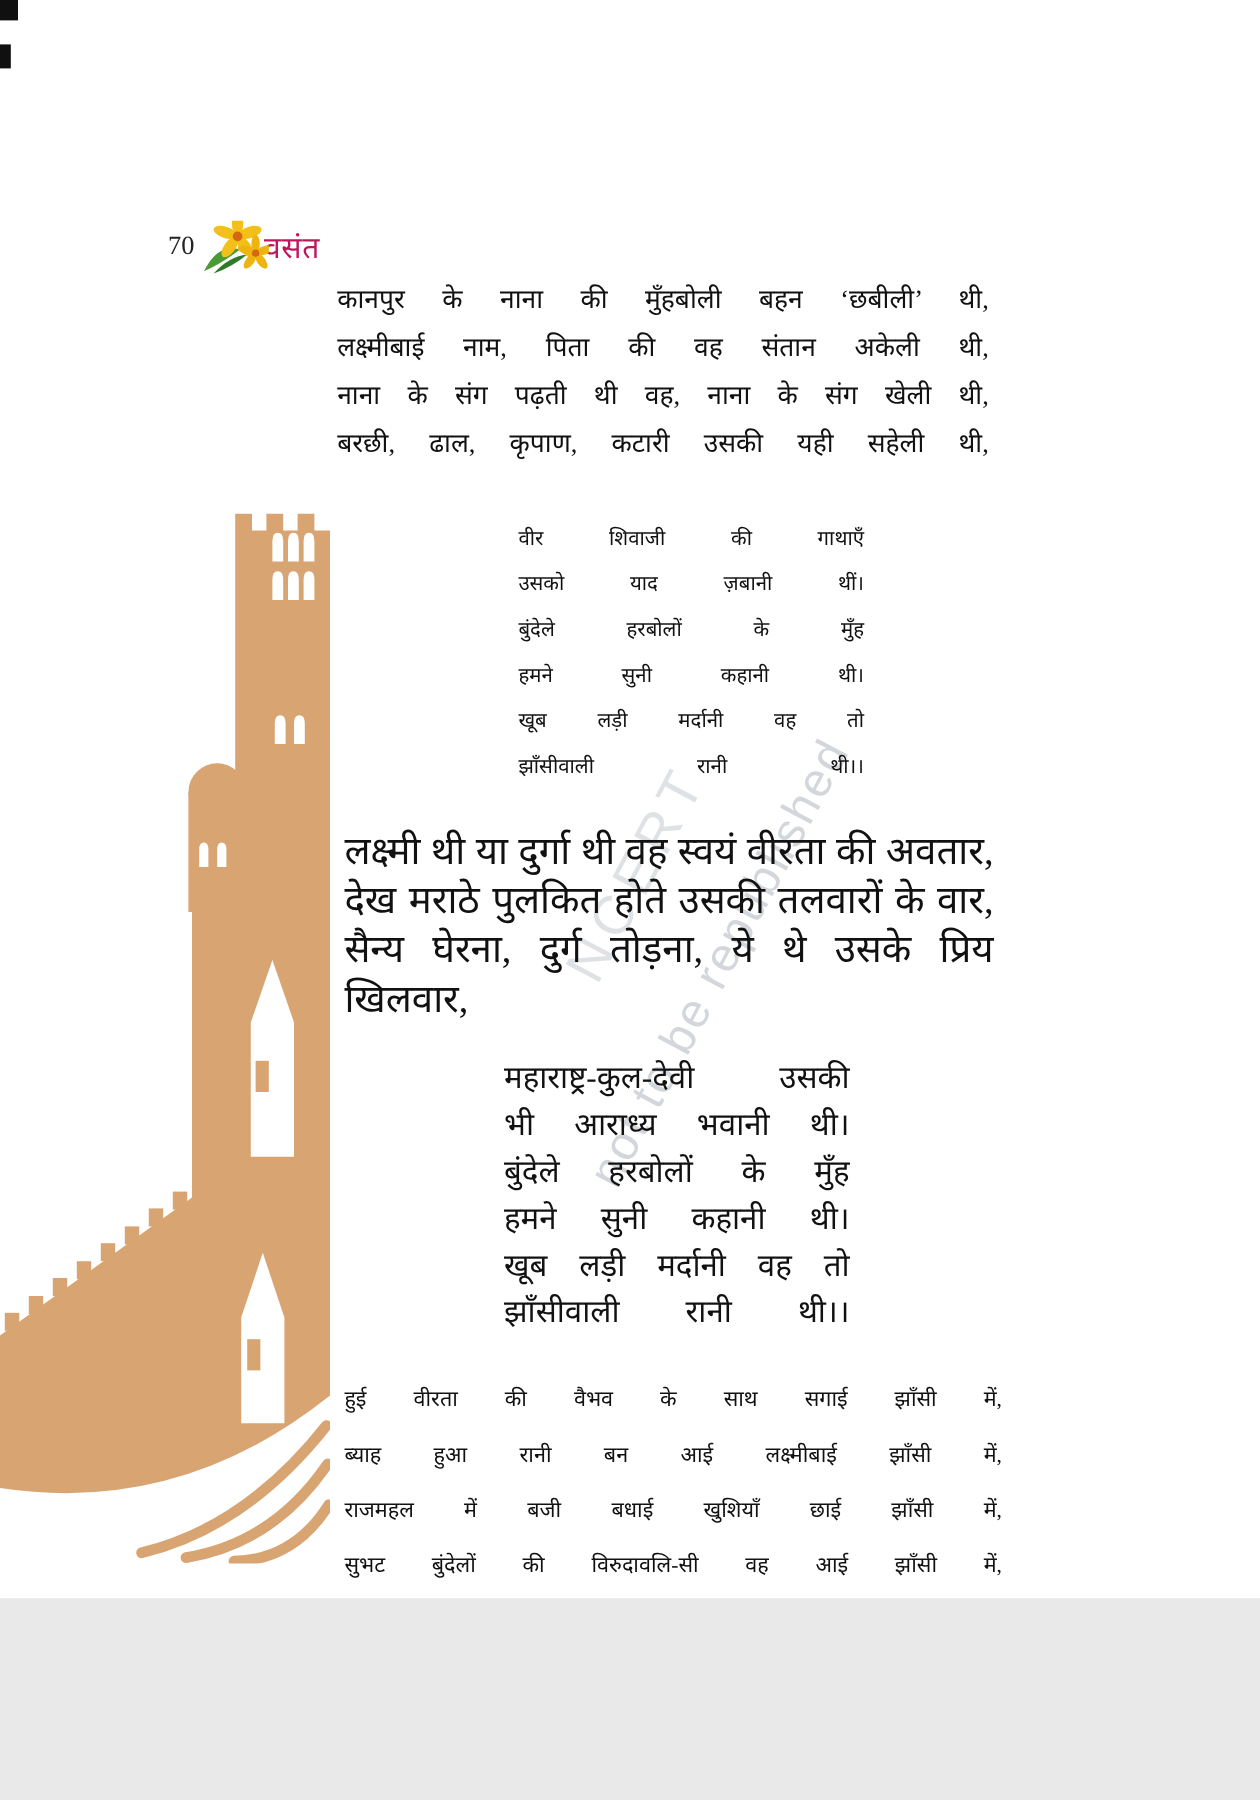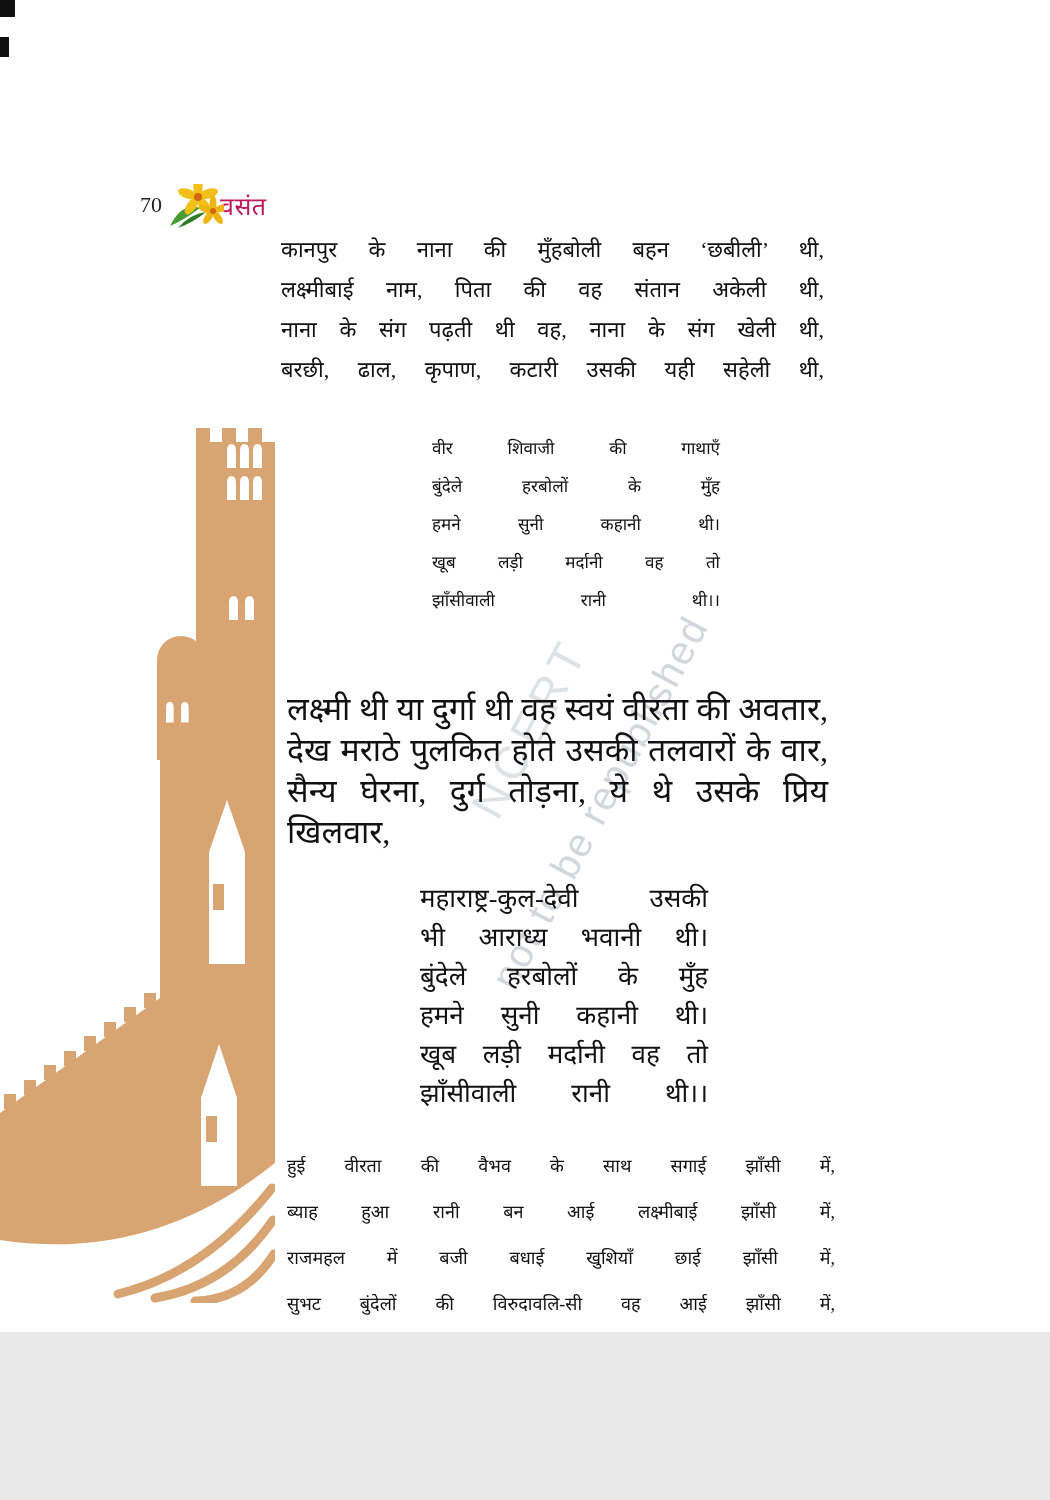--- a/index.html
+++ b/index.html
@@ -123,20 +123,21 @@
 
   <div class="stanza" id="s1">
     <div class="pline">कानपुर के नाना की मुँहबोली बहन ‘छबीली’ थी,</div>
     <div class="pline">लक्ष्मीबाई नाम, पिता की वह संतान अकेली थी,</div>
     <div class="pline">नाना के संग पढ़ती थी वह, नाना के संग खेली थी,</div>
     <div class="pline">बरछी, ढाल, कृपाण, कटारी उसकी यही सहेली थी,</div>
   </div>
 
   <div class="stanza" id="s2">
     <div class="pline">वीर शिवाजी की गाथाएँ</div>
+    <div class="pline">उसको याद ज़बानी थीं।</div>
     <div class="pline">बुंदेले हरबोलों के मुँह</div>
     <div class="pline">हमने सुनी कहानी थी।</div>
     <div class="pline">खूब लड़ी मर्दानी वह तो</div>
     <div class="pline">झाँसीवाली रानी थी।।</div>
   </div>
 
   <div class="stanza" id="s3">
     <div class="pline">लक्ष्मी थी या दुर्गा थी वह स्वयं वीरता की अवतार,</div>
     <div class="pline">देख मराठे पुलकित होते उसकी तलवारों के वार,</div>
     <div class="pline">सैन्य घेरना, दुर्ग तोड़ना, ये थे उसके प्रिय खिलवार,</div>

